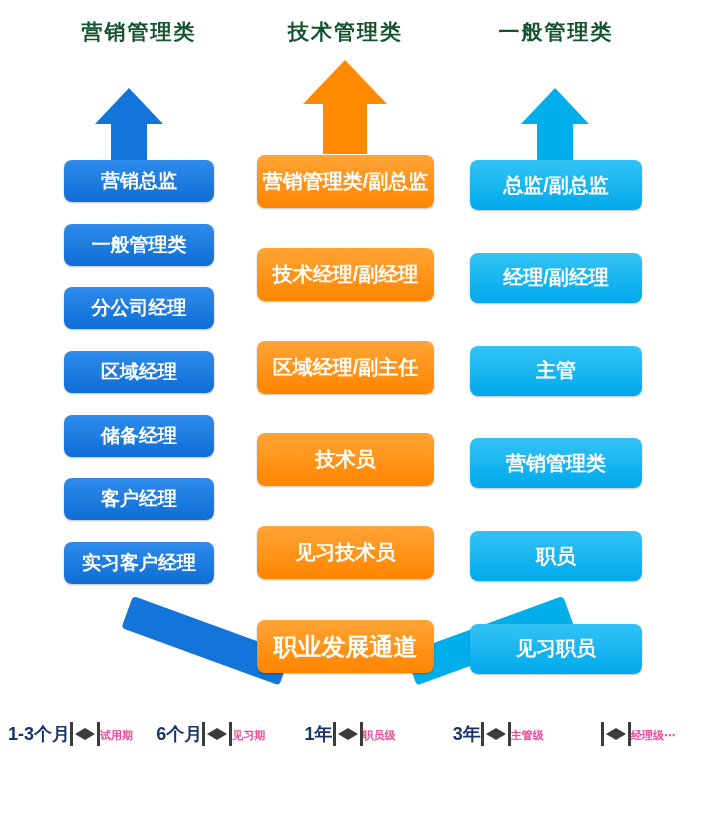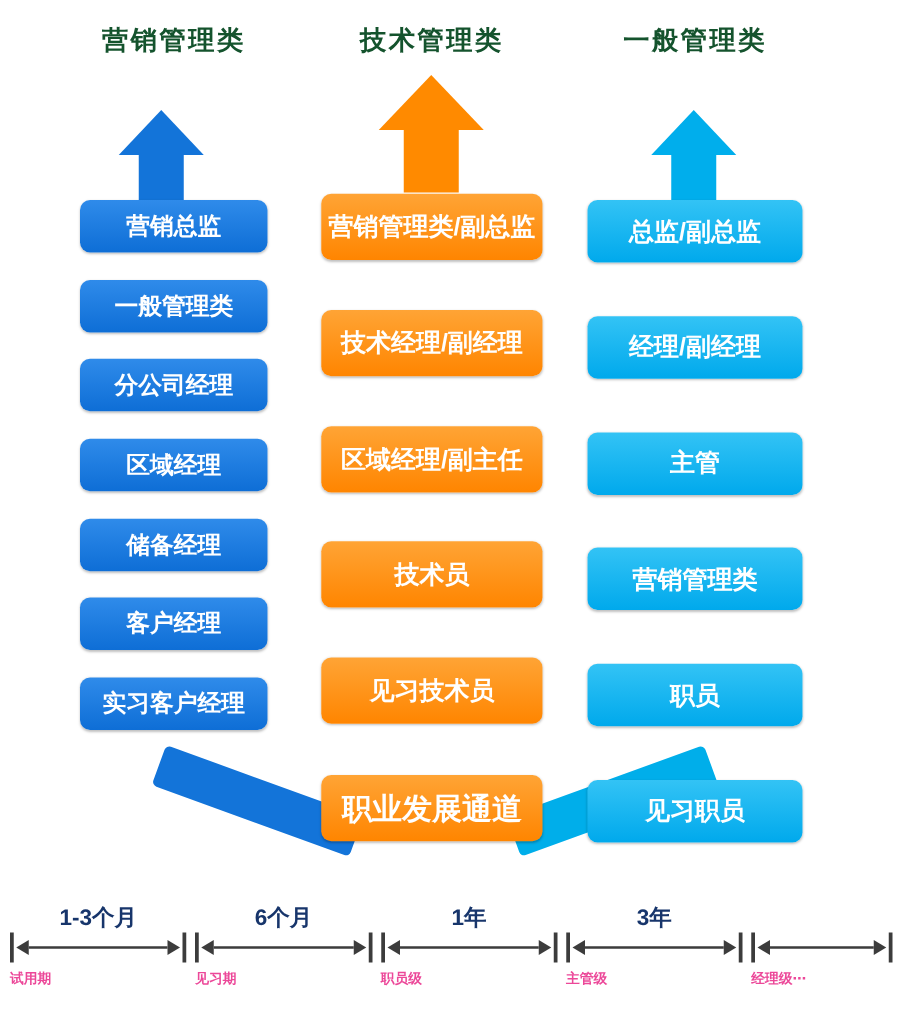--- a/index.html
+++ b/index.html
@@ -55,21 +55,21 @@
   .channel-box{
     position:absolute;left:257px;top:620px;width:177px;height:53px;z-index:3;
     background:linear-gradient(180deg,#ffa435,#ff8500);border-radius:8px;
     color:#fff;font-weight:bold;font-size:24px;
     display:flex;align-items:center;justify-content:center;
     box-shadow:0 1px 2px rgba(0,0,0,.25);
   }
 
   
   .timeline{position:absolute;left:8px;top:722px;width:706px;display:flex;gap:7px;}
-  .seg{flex:1 1 0;display:flex;flex-direction:column;min-width:0;}
+  .seg{flex:1 1 0;display:flex;flex-direction:row;min-width:0;}
   .seg.last{flex:0.8 1 0;}
   .dur{height:24px;line-height:24px;text-align:center;font-weight:bold;font-size:18px;color:#17356b;}
   .line-row{display:flex;align-items:center;height:24px;}
   .vbar{width:3px;height:24px;background:#3c3c3c;flex:none;}
   .tri-l{width:0;height:0;border-top:6px solid transparent;border-bottom:6px solid transparent;border-right:10px solid #3c3c3c;flex:none;margin-left:2px;}
   .tri-r{width:0;height:0;border-top:6px solid transparent;border-bottom:6px solid transparent;border-left:10px solid #3c3c3c;flex:none;margin-right:2px;}
   .hline{flex:1;height:2px;background:#3c3c3c;}
   .lvl{height:26px;line-height:26px;text-align:left;font-weight:bold;font-size:11px;color:#ec4899;}
 </style>
 </head>

